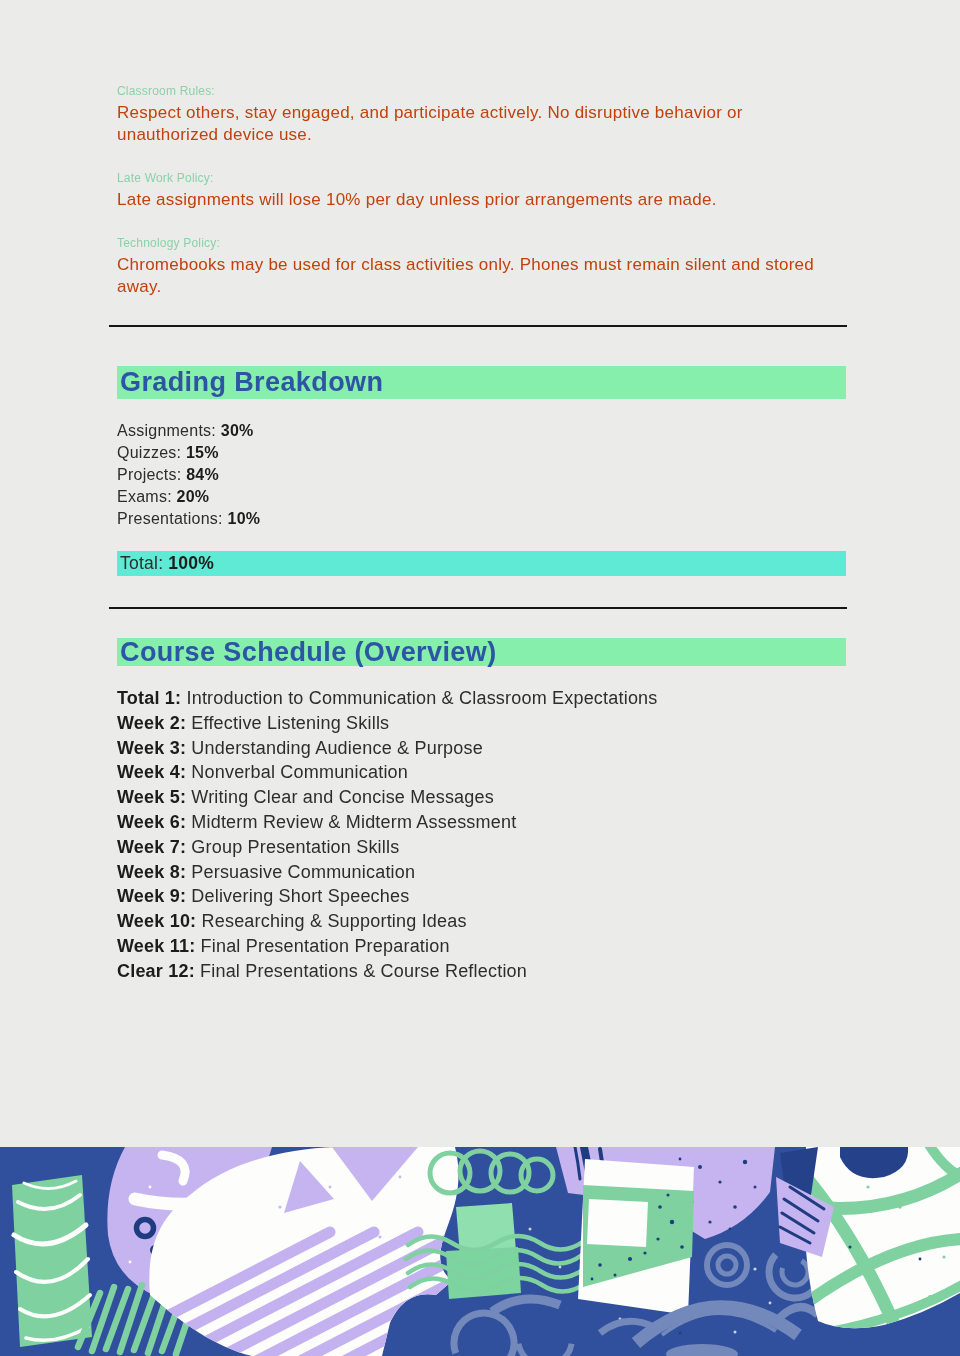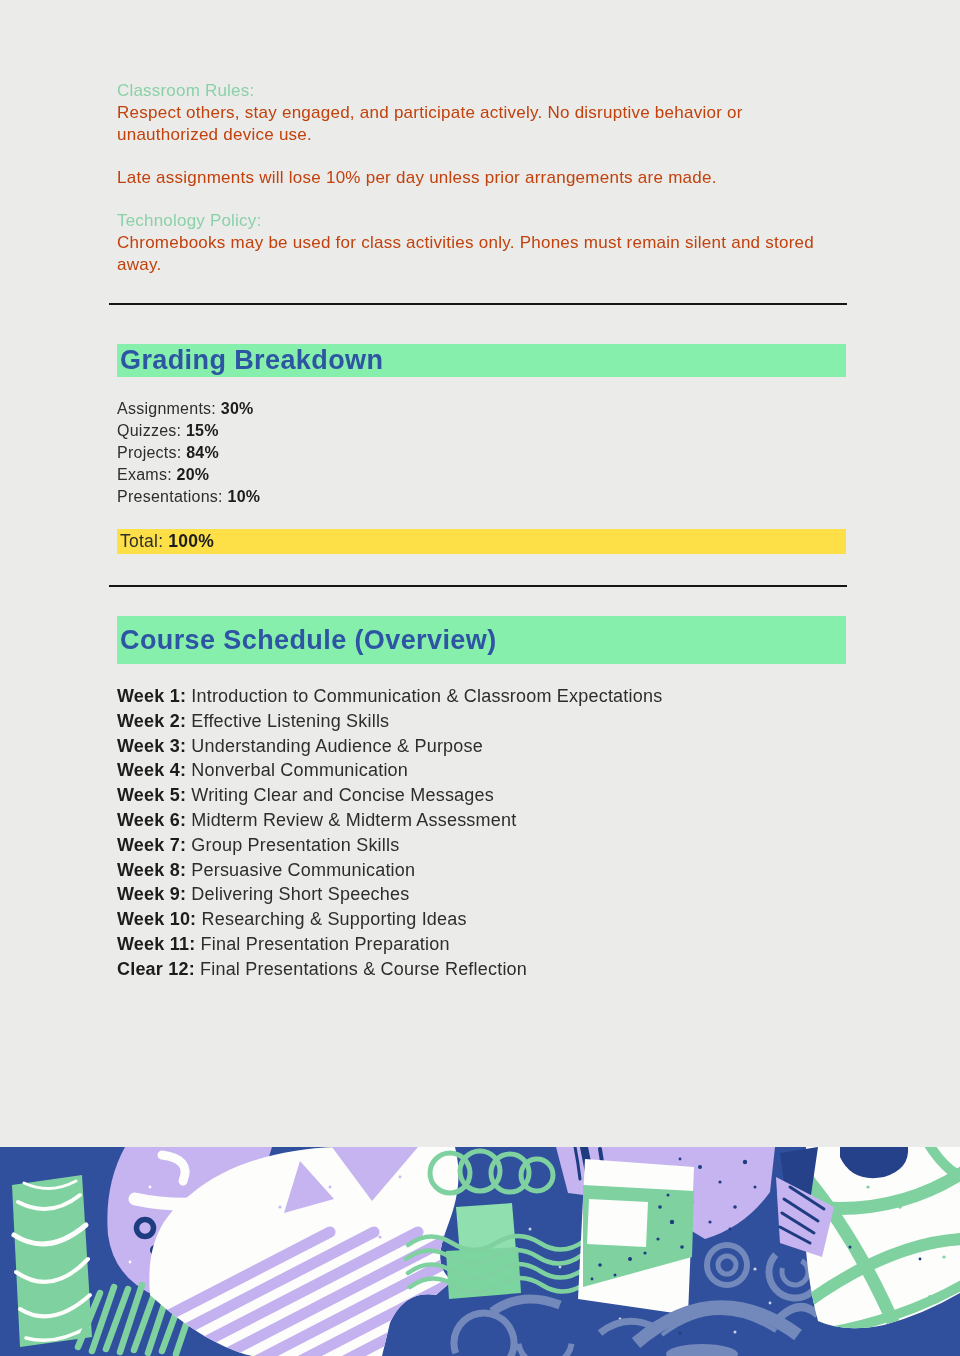--- a/index.html
+++ b/index.html
@@ -4,46 +4,46 @@
 <style>
   html,body{margin:0;padding:0;}
   .page{
     position:relative;width:960px;height:1356px;background:#ebebe9;
     overflow:hidden;font-family:"Liberation Sans",sans-serif;
   }
   .content{position:absolute;left:117px;top:80px;width:729px;}
   
   .policy{margin:0 0 21px 0;}
   .policy-heading{
-    margin:0;font-size:17px;font-weight:400;color:#8bd1a8;
+    margin:0;font-size:12px;font-weight:400;color:#8bd1a8;
     line-height:22px;letter-spacing:.2px;
   }
   .policy-body{
     margin:0;font-size:17px;font-weight:400;color:#c2410c;
     line-height:22px;letter-spacing:.25px;
   }
   
   hr.rule{border:none;border-top:2px solid #161616;margin:27px 0 0 -8px;width:738px;}
   hr.rule2{margin-top:31px;}
   
   .title-bar{
     margin-top:39px;background:#86efac;height:33px;
     display:flex;align-items:center;padding-left:3px;
   }
-  .title-bar-2{margin-top:29px;height:48px;}
+  .title-bar-2{margin-top:29px;height:28px;}
   .section-title{
     margin:0;font-size:27px;font-weight:700;color:#2e55a4;letter-spacing:.4px;
   }
   
   .grade-list{margin-top:21px;}
   .grade-line{font-size:16px;line-height:22px;color:#2d2d2d;letter-spacing:.25px;}
   .grade-label{font-weight:400;}
   .grade-value{font-weight:700;color:#1c1c1c;}
   .total-bar{
-    margin-top:21px;background:#fde047;height:25px;display:flex;align-items:center;
+    margin-top:21px;background:#5eead4;height:25px;display:flex;align-items:center;
     padding-left:3px;font-size:17.5px;color:#2d2d2d;letter-spacing:.25px;gap:5px;
   }
   
   .week-list{margin-top:20px;}
   .week-line{font-size:18px;line-height:24.8px;color:#2d2d2d;letter-spacing:.2px;}
   .week-label{font-weight:700;color:#1c1c1c;}
   .week-topic{font-weight:400;}
   
   .footer-art{position:absolute;left:0;bottom:0;width:960px;height:209px;display:block;}
 </style>
@@ -54,20 +54,21 @@
   <div class="content">
 
     <section>
 
         <div class="policy">
           <h3 class="policy-heading">Classroom Rules:</h3>
           <p class="policy-body">Respect others, stay engaged, and participate actively. No disruptive behavior or unauthorized device use.</p>
         </div>
 
         <div class="policy">
+          <h3 class="policy-heading">Late Work Policy:</h3>
           <p class="policy-body">Late assignments will lose 10% per day unless prior arrangements are made.</p>
         </div>
 
 
         <div class="policy">
           <h3 class="policy-heading">Technology Policy:</h3>
           <p class="policy-body">Chromebooks may be used for class activities only. Phones must remain silent and stored away.</p>
         </div>
       </section>
 
@@ -112,21 +113,21 @@
 
     <hr class="rule rule2">
 
     <div class="title-bar title-bar-2">
       <h2 class="section-title">Course Schedule (Overview)</h2>
     </div>
 
     <div class="week-list">
 
         <div class="week-line">
-          <span class="week-label">Week 1:</span>
+          <span class="week-label">Total 1:</span>
           <span class="week-topic">Introduction to Communication &amp; Classroom Expectations</span>
         </div>
 
         <div class="week-line">
           <span class="week-label">Week 2:</span>
           <span class="week-topic">Effective Listening Skills</span>
         </div>
 
         <div class="week-line">
           <span class="week-label">Week 3:</span>

